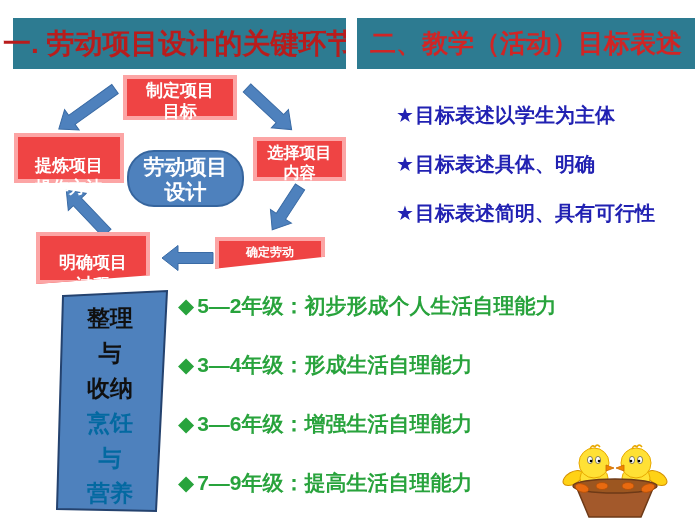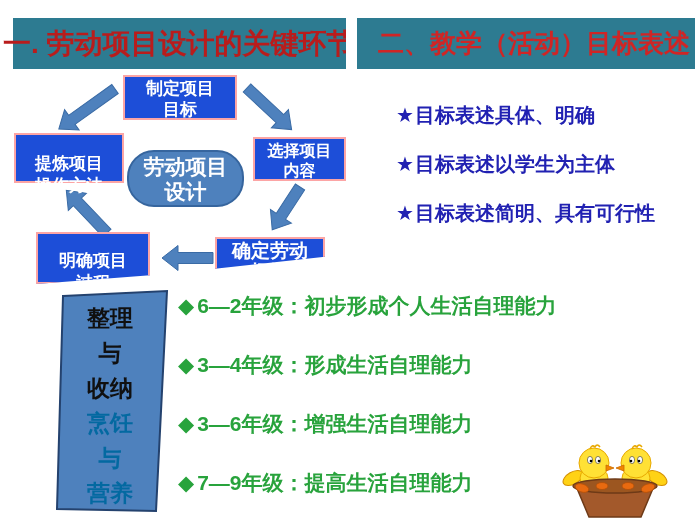--- a/index.html
+++ b/index.html
@@ -9,37 +9,37 @@
   }
   
   .banner-clip{position:absolute;left:0;top:18px;width:346px;height:51px;overflow:hidden;}
   .banner-bg{position:absolute;left:13px;top:0;right:0;bottom:0;background:#2D7B91;}
   .banner-text-l{
     position:absolute;left:3px;top:0;height:100%;display:flex;align-items:center;
     font-weight:bold;font-size:28px;color:#b91c1c;white-space:nowrap;letter-spacing:0;
   }
   .banner-r{
     position:absolute;left:357px;top:18px;width:338px;height:51px;background:#2D7B91;
-    display:flex;align-items:center;padding-left:21px;box-sizing:border-box;overflow:hidden;
+    display:flex;align-items:center;padding-left:13px;box-sizing:border-box;overflow:hidden;
   }
   .banner-text-r{font-weight:bold;font-size:26px;color:#D02525;white-space:nowrap;}
   
   .arrows{position:absolute;left:0;top:70px;}
   .ar{fill:#4E81BD;stroke:#3A6BA5;stroke-width:1;}
   .node{
-    position:absolute;background:#1d4ed8;border:2px solid #fca5a5;color:#ffffff;
+    position:absolute;background:#ef4444;border:4px solid #fca5a5;color:#ffffff;
     font-weight:bold;text-align:center;box-sizing:border-box;
   }
   .node span{display:block;}
   .n-goal   {left:123px;top:75px; width:114px;height:45px;font-size:17px;line-height:21px;padding-top:1px;}
   .n-refine {left:14px; top:133px;width:110px;height:50px;font-size:17px;line-height:22px;padding-top:18px;}
   .n-select {left:253px;top:137px;width:93px; height:44px;font-size:16px;line-height:20px;padding-top:2px;}
   .n-process{left:36px; top:232px;width:114px;height:52px;font-size:17px;line-height:22px;padding-top:16px;
              clip-path:polygon(0 0,100% 0,100% 83%,0 100%);}
-  .n-field  {left:215px;top:237px;width:110px;height:44px;font-size:19px;line-height:21px;padding-top:1px;
+  .n-field  {left:215px;top:237px;width:110px;height:44px;font-size:12px;line-height:21px;padding-top:1px;
              clip-path:polygon(0 0,100% 0,100% 45%,0 72%);}
   .pill{
     position:absolute;left:127px;top:150px;width:117px;height:57px;box-sizing:border-box;
     background:#4E81BD;border:2px solid #36659E;border-radius:27px;color:#fff;
     font-weight:bold;font-size:21px;line-height:25px;text-align:center;
     display:flex;flex-direction:column;justify-content:center;
   }
   
   .principles{position:absolute;left:396px;top:102px;}
   .principle{height:24px;margin-bottom:25px;font-size:20px;font-weight:bold;color:#2121B2;white-space:nowrap;}
@@ -110,45 +110,45 @@
     <span>提炼项目</span>
     <span>操作方法</span>
   </div>
   <div class="pill">
     <span>劳动项目</span>
     <span>设计</span>
   </div>
 
   <div class="principles">
     <div class="principle">
-      <span class="star">★</span><span>目标表述具体、明确</span>
+      <span class="star">★</span><span>目标表述以学生为主体</span>
     </div>
     <div class="principle">
-      <span class="star">★</span><span>目标表述以学生为主体</span>
+      <span class="star">★</span><span>目标表述具体、明确</span>
     </div>
     <div class="principle">
       <span class="star">★</span><span>目标表述简明、具有可行性</span>
     </div>
   </div>
 
   <svg class="taskbox-svg" width="125" height="230" viewBox="0 0 125 230">
     <polygon points="13,11 117,6 106,226 7,224" fill="#4E81BD" stroke="#24426E" stroke-width="2"></polygon>
   </svg>
   <div class="taskbox-text">
     <div class="tb-black">整理</div>
     <div class="tb-black">与</div>
     <div class="tb-black">收纳</div>
     <div class="tb-purple">烹饪</div>
     <div class="tb-purple">与</div>
     <div class="tb-purple">营养</div>
   </div>
 
   <div class="grades">
     <div class="grade">
-      <span class="diamond">◆</span><span>6—2年级：初步形成个人生活自理能力</span>
+      <span class="diamond">◆</span><span>5—2年级：初步形成个人生活自理能力</span>
     </div>
     <div class="grade">
       <span class="diamond">◆</span><span>3—4年级：形成生活自理能力</span>
     </div>
     <div class="grade">
       <span class="diamond">◆</span><span>3—6年级：增强生活自理能力</span>
     </div>
     <div class="grade">
       <span class="diamond">◆</span><span>7—9年级：提高生活自理能力</span>
     </div>

